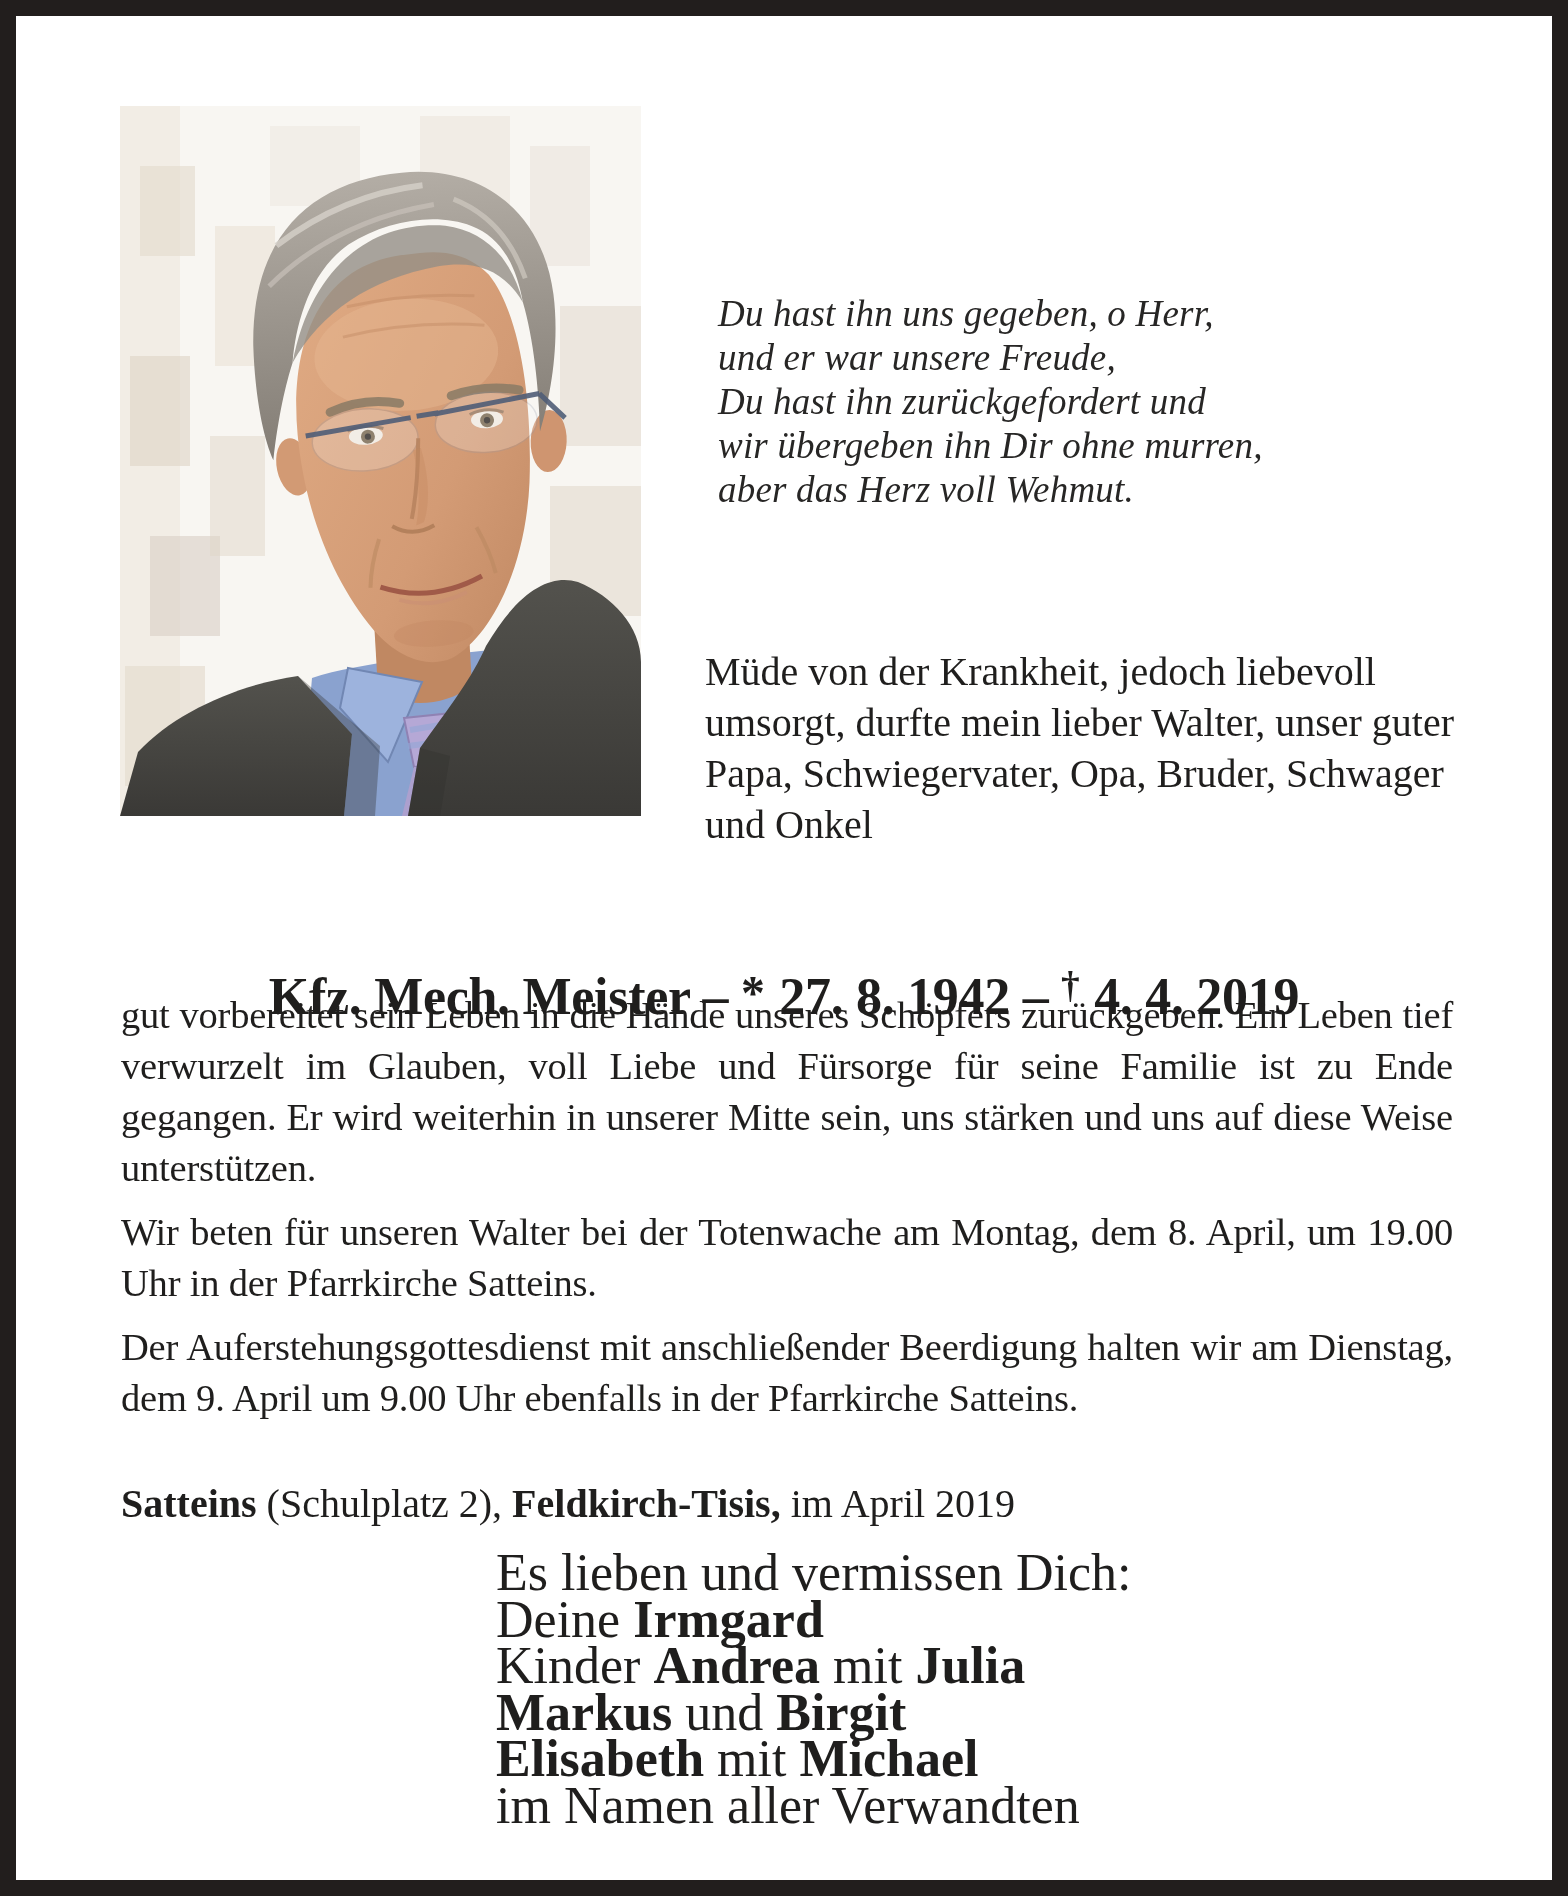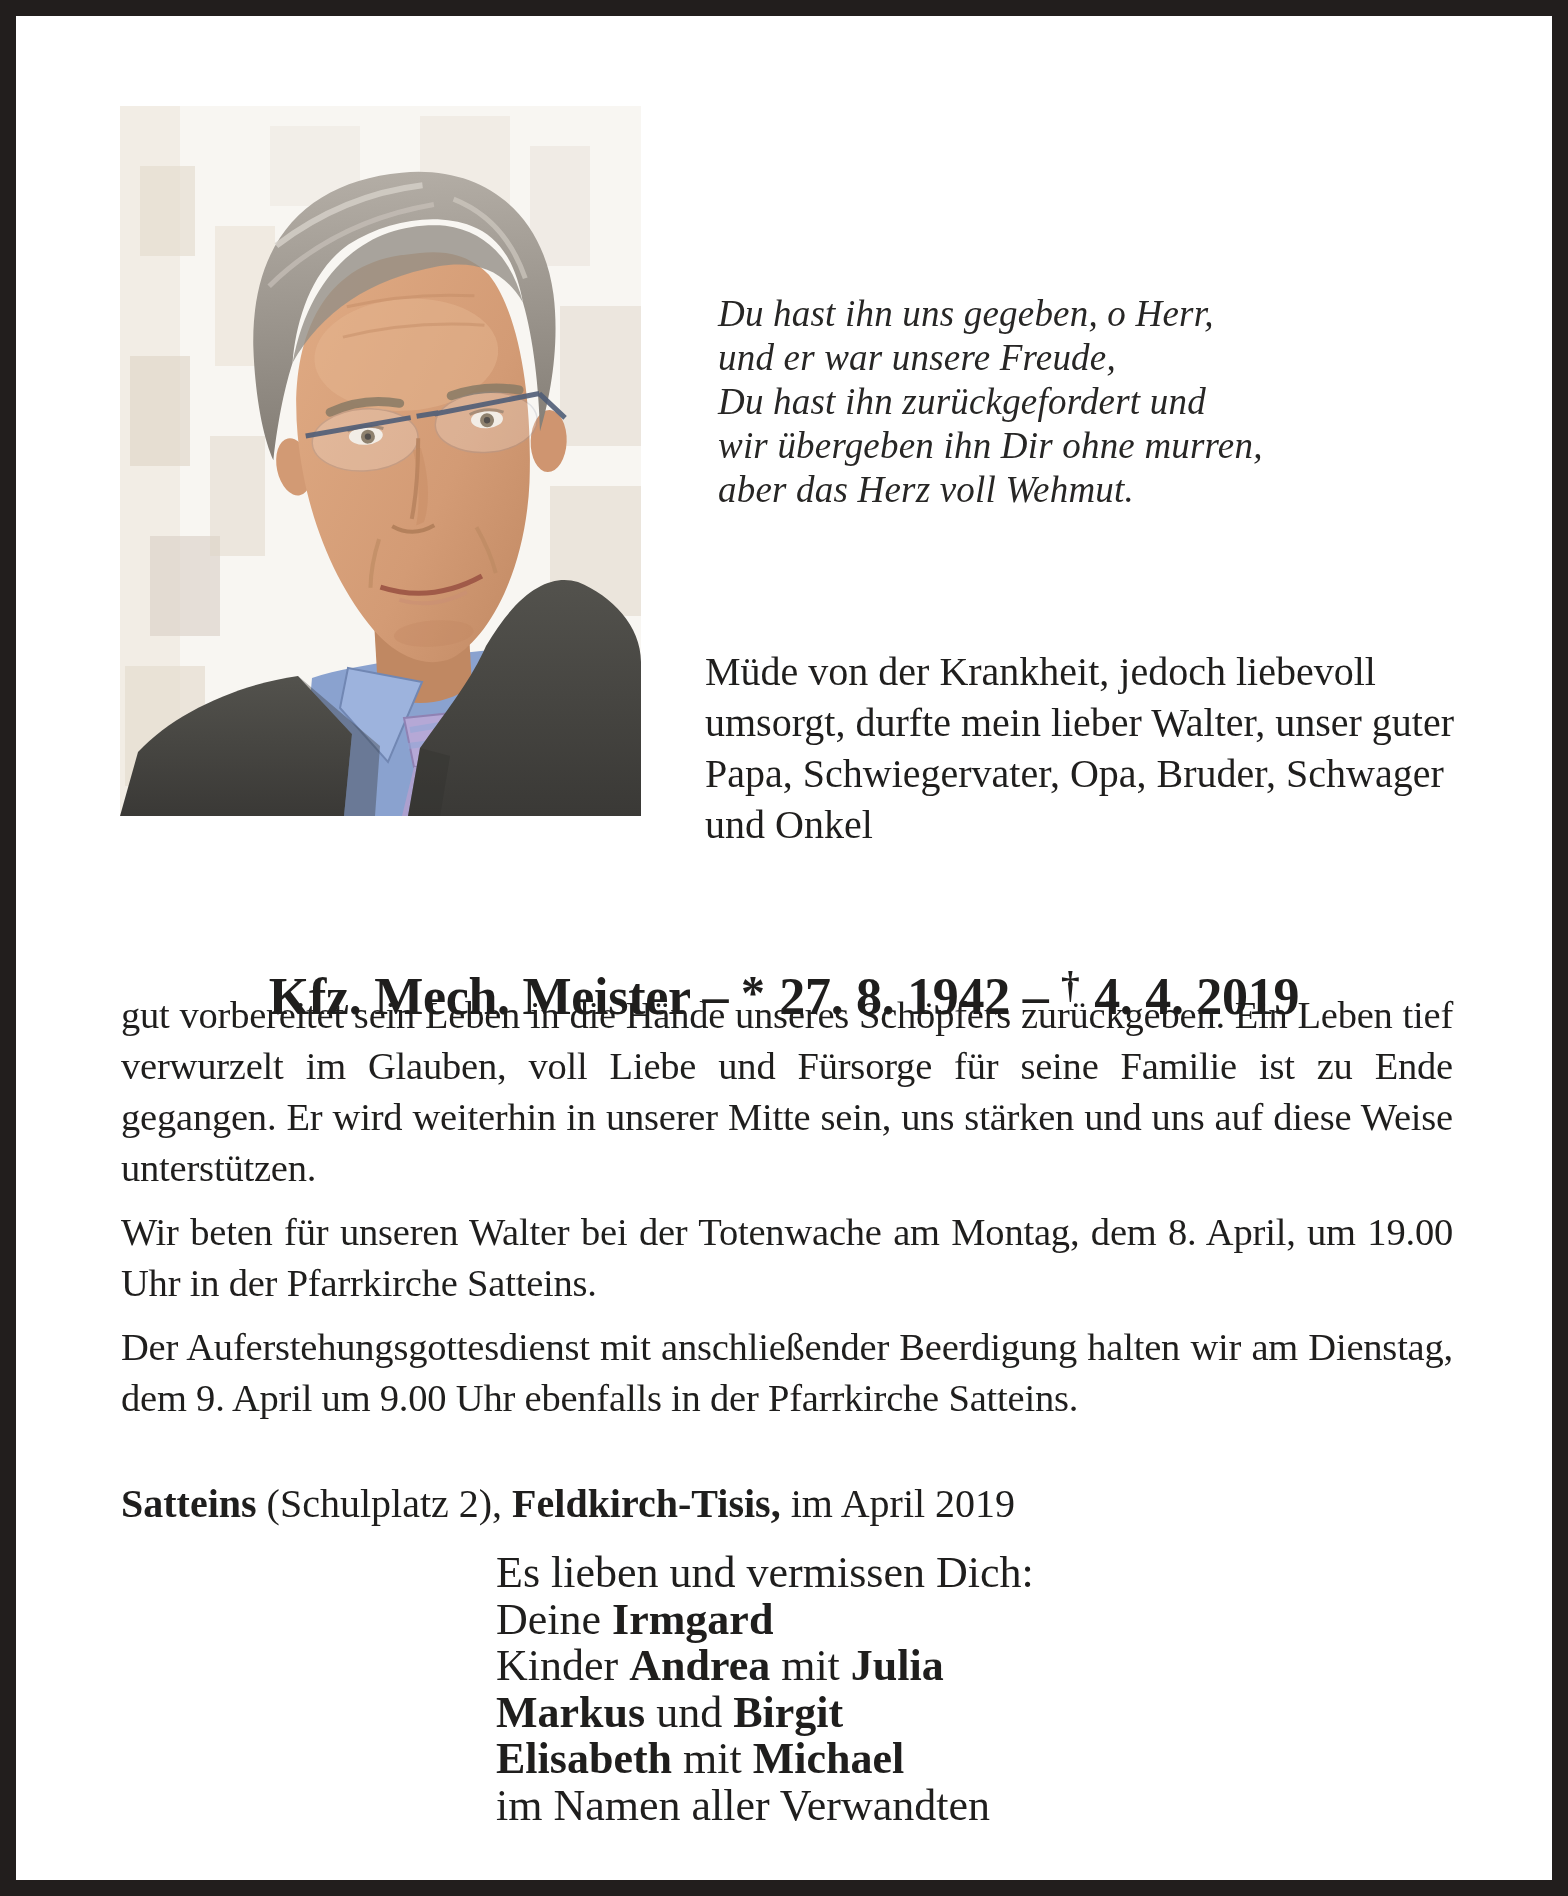--- a/index.html
+++ b/index.html
@@ -61,21 +61,21 @@
   }
   .bodytext p{margin:0 0 13px 0;}
 
   .place{
     left:105px;top:1464px;
     font-size:40px;line-height:48px;
   }
 
   .farewell{
     left:480px;top:1534px;
-    font-size:44px;line-height:46.5px;
+    font-size:52px;line-height:46.5px;
   }
 
   .b{font-weight:bold;text-align:right;}
 </style>
 </head>
 <body>
 
 <div class="sheet">
 
   <div class="photo abs">

